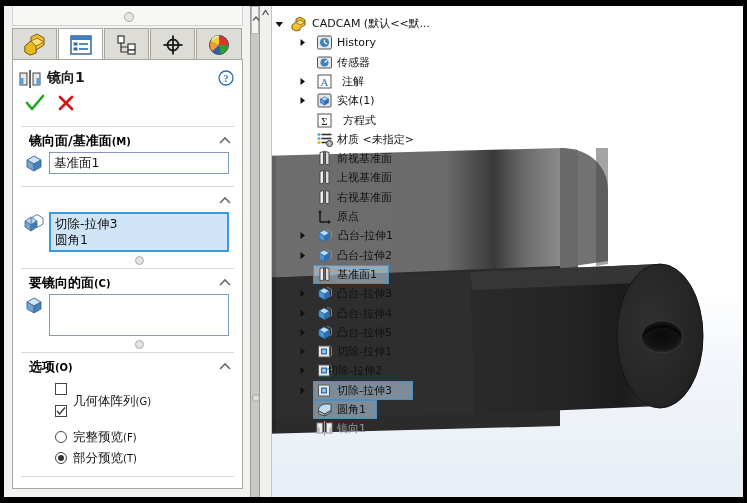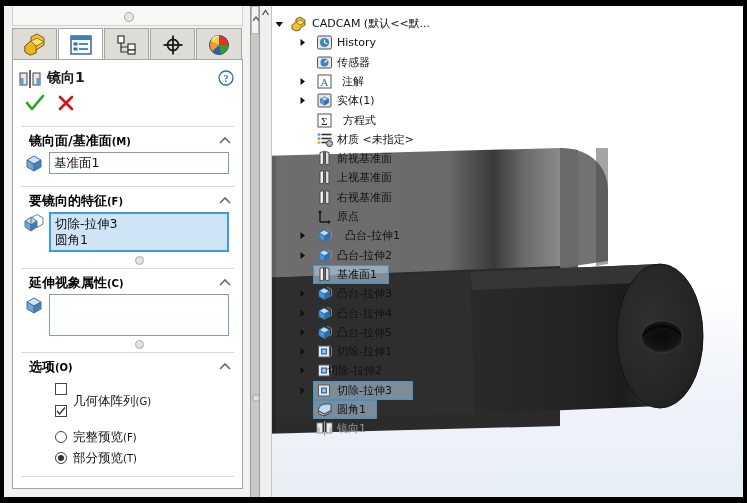--- a/index.html
+++ b/index.html
@@ -177,41 +177,38 @@
       <svg class="fieldicon" style="left:10px;top:92px" viewBox="0 0 22 22">
         <path d="M4 8 L11 4 L18 8 L11 12 Z" fill="#cfe3f5" stroke="#4a6f94" stroke-width="1"></path>
         <path d="M4 8 L11 12 L11 19 L4 15 Z" fill="#6fa8d8" stroke="#4a6f94" stroke-width="1"></path>
         <path d="M18 8 L11 12 L11 19 L18 15 Z" fill="#3f83bd" stroke="#4a6f94" stroke-width="1"></path>
       </svg>
       <div class="selbox" style="left:36px;top:92px;width:180px;height:22px">
         <span class="ln">基准面1</span>
       </div>
 
       <div class="sep" style="top:126px"></div>
-      <div class="grp-hdr" style="top:132px">
-        <span>要镜向的特征</span><span class="sfx">(F)</span>
-      </div>
       <svg class="chev" style="top:134px" viewBox="0 0 14 14">
         <path d="M2 9 L7 4 L12 9" fill="none" stroke="#6a6a6a" stroke-width="1.6"></path>
       </svg>
       <svg class="fieldicon" style="left:10px;top:152px" viewBox="0 0 22 22">
         <path d="M2 9 L8 5 L14 9 L8 13 Z" fill="#b9d6ef" stroke="#4a6f94" stroke-width="0.9"></path>
         <path d="M2 9 L8 13 L8 19 L2 15 Z" fill="#6fa8d8" stroke="#4a6f94" stroke-width="0.9"></path>
         <path d="M14 9 L8 13 L8 19 L14 15 Z" fill="#3f83bd" stroke="#4a6f94" stroke-width="0.9"></path>
         <path d="M8 6 L14 2.5 L20 6 L20 12 L14 15.5 L8 12 Z" fill="none" stroke="#4a6f94" stroke-width="0.9"></path>
       </svg>
       <div class="selbox active" style="left:36px;top:152px;width:180px;height:40px">
         <div class="ln">切除-拉伸3</div>
         <div class="ln">圆角1</div>
       </div>
       <span class="smalldot" style="left:122px;top:196px"></span>
 
       <div class="sep" style="top:208px"></div>
       <div class="grp-hdr" style="top:214px">
-        <span>延伸视象属性</span><span class="sfx">(C)</span>
+        <span>要镜向的面</span><span class="sfx">(C)</span>
       </div>
       <svg class="chev" style="top:216px" viewBox="0 0 14 14">
         <path d="M2 9 L7 4 L12 9" fill="none" stroke="#6a6a6a" stroke-width="1.6"></path>
       </svg>
       <svg class="fieldicon" style="left:10px;top:234px" viewBox="0 0 22 22">
         <path d="M4 8 L11 4 L18 8 L11 12 Z" fill="#cfe3f5" stroke="#4a6f94" stroke-width="1"></path>
         <path d="M4 8 L11 12 L11 19 L4 15 Z" fill="#6fa8d8" stroke="#4a6f94" stroke-width="1"></path>
         <path d="M18 8 L11 12 L11 19 L18 15 Z" fill="#3f83bd" stroke="#4a6f94" stroke-width="1"></path>
       </svg>
       <div class="selbox" style="left:36px;top:234px;width:180px;height:42px"></div>
@@ -441,21 +438,21 @@
         <div class="trow" style="top: 220.3px;">
           <svg viewBox="0 0 9 9" class="arw" style="left: 38px;">
             <path d="M2.5 1 L7 4.5 L2.5 8 Z" fill="#111"></path>
           </svg>
           <svg viewBox="0 0 17 17" width="17" height="17" class="ico" style="left: 56px; position: absolute;">
             <path d="M3 6 L8 3 L13.5 6 L8.5 9 Z" fill="#bcdcf5" stroke="#2f6fb0" stroke-width="0.8"></path>
             <path d="M3 6 L8.5 9 L8.5 14.5 L3 11.5 Z" fill="#4a96d4" stroke="#2f6fb0" stroke-width="0.8"></path>
             <path d="M13.5 6 L8.5 9 L8.5 14.5 L13.5 11.5 Z" fill="#2f6fb0" stroke="#2f6fb0" stroke-width="0.8"></path>
             <path d="M11 2 L15.5 4.5 L15.5 10.5 L13.5 11.7" fill="none" stroke="#8a8a8a" stroke-width="0.9"></path>
           </svg>
-          <span class="lbl" style="left: 85px;">凸台-拉伸1</span>
+          <span class="lbl" style="left: 78px;">凸台-拉伸1</span>
         </div>
         <div class="trow" style="top: 239.6px;">
           <svg viewBox="0 0 9 9" class="arw" style="left: 38px;">
             <path d="M2.5 1 L7 4.5 L2.5 8 Z" fill="#111"></path>
           </svg>
           <svg viewBox="0 0 17 17" width="17" height="17" class="ico" style="left: 56px; position: absolute;">
             <path d="M3 6 L8 3 L13.5 6 L8.5 9 Z" fill="#bcdcf5" stroke="#2f6fb0" stroke-width="0.8"></path>
             <path d="M3 6 L8.5 9 L8.5 14.5 L3 11.5 Z" fill="#4a96d4" stroke="#2f6fb0" stroke-width="0.8"></path>
             <path d="M13.5 6 L8.5 9 L8.5 14.5 L13.5 11.5 Z" fill="#2f6fb0" stroke="#2f6fb0" stroke-width="0.8"></path>
             <path d="M11 2 L15.5 4.5 L15.5 10.5 L13.5 11.7" fill="none" stroke="#8a8a8a" stroke-width="0.9"></path>

